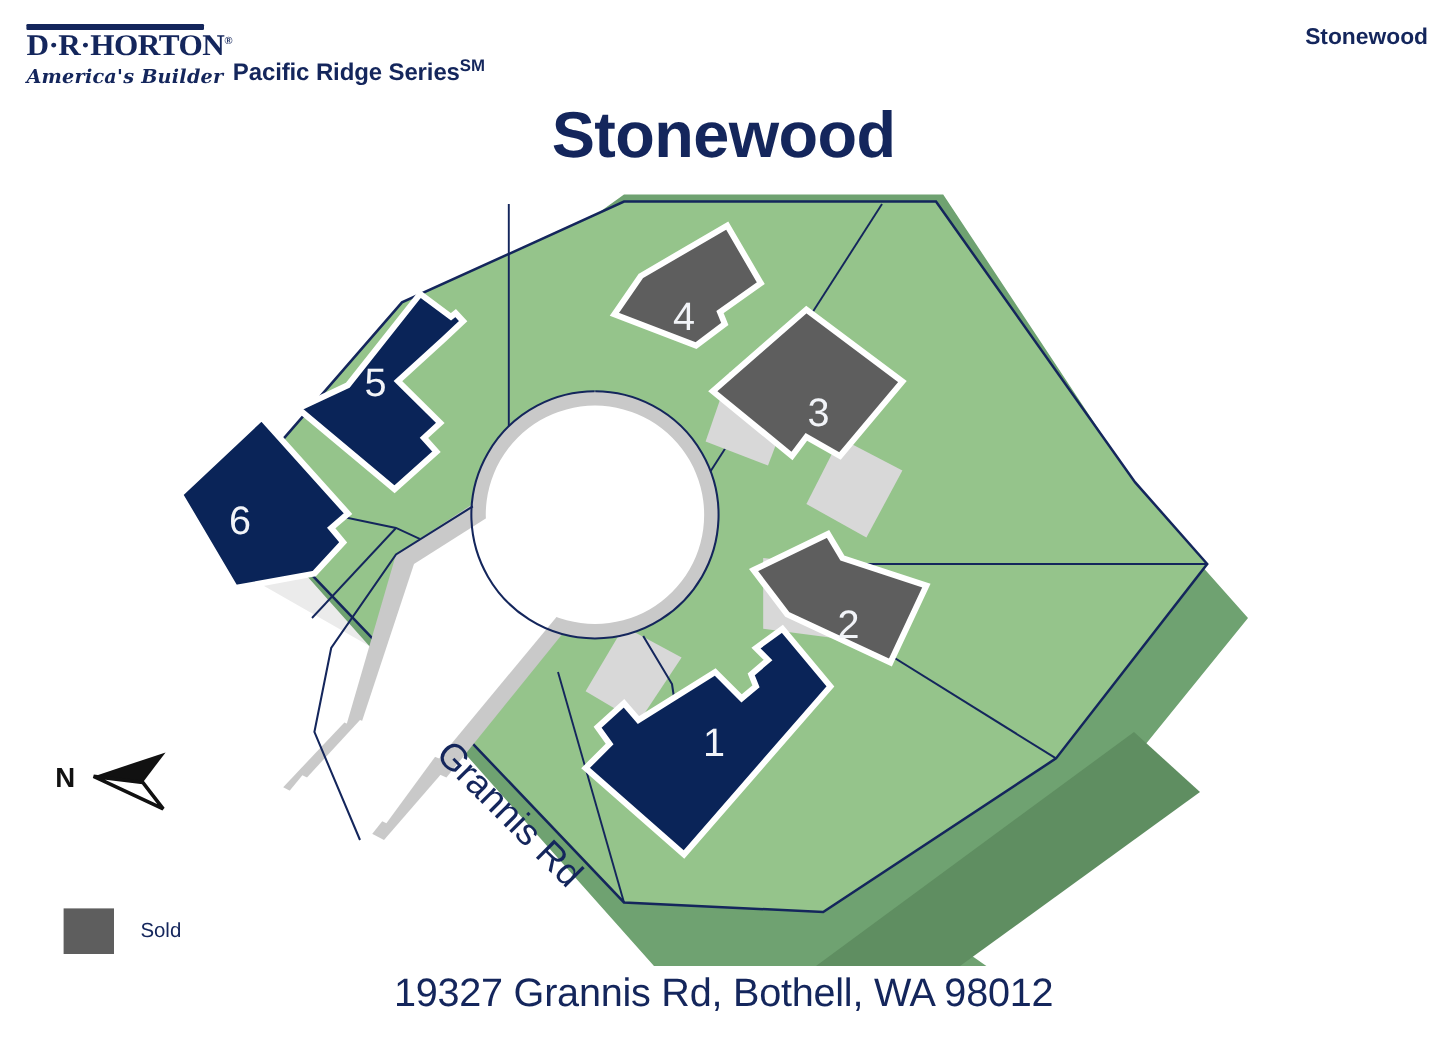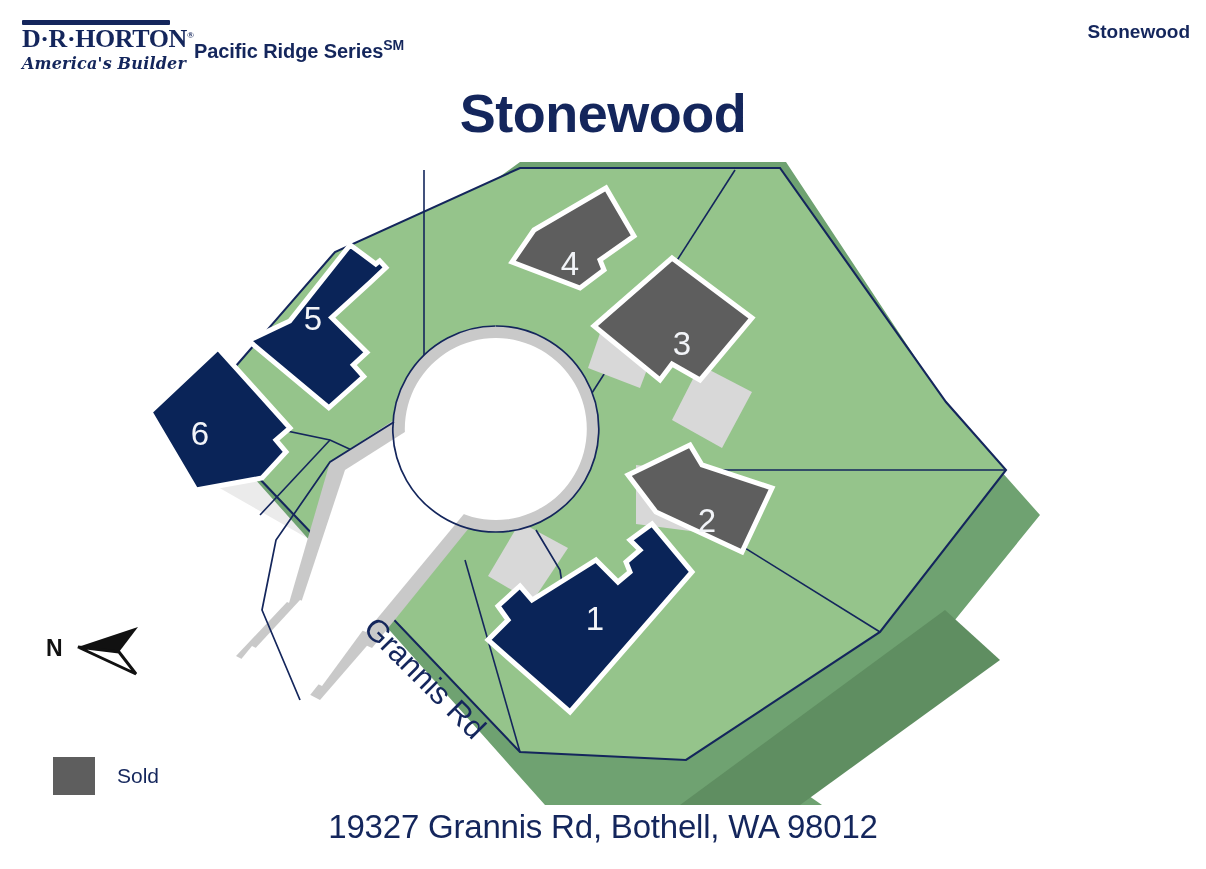--- a/index.html
+++ b/index.html
@@ -28,21 +28,21 @@
     position: absolute;
     top: 0; left: 0;
     width: 1206px;
     height: 86px;
   }
   .brand-block {
     position: absolute;
     left: 22px;
     top: 18px;
     display: flex;
-    align-items: center;
+    align-items: flex-end;
   }
   .logo {
     width: 148px;
     position: relative;
     margin-top: 2px;
   }
   .logo-rule {
     height: 5px;
     background: #14265c;
     width: 148px;
@@ -145,21 +145,21 @@
     display: flex;
     align-items: center;
     gap: 22px;
   }
   .legend-swatch {
     width: 42px;
     height: 38px;
     background: #5e5e5e;
   }
   .legend-label {
-    font-size: 21px;
+    font-size: 17px;
     color: #14265c;
   }
 
   
   .footer {
     position: absolute;
     left: 0;
     top: 808px;
     width: 1206px;
     text-align: center;

